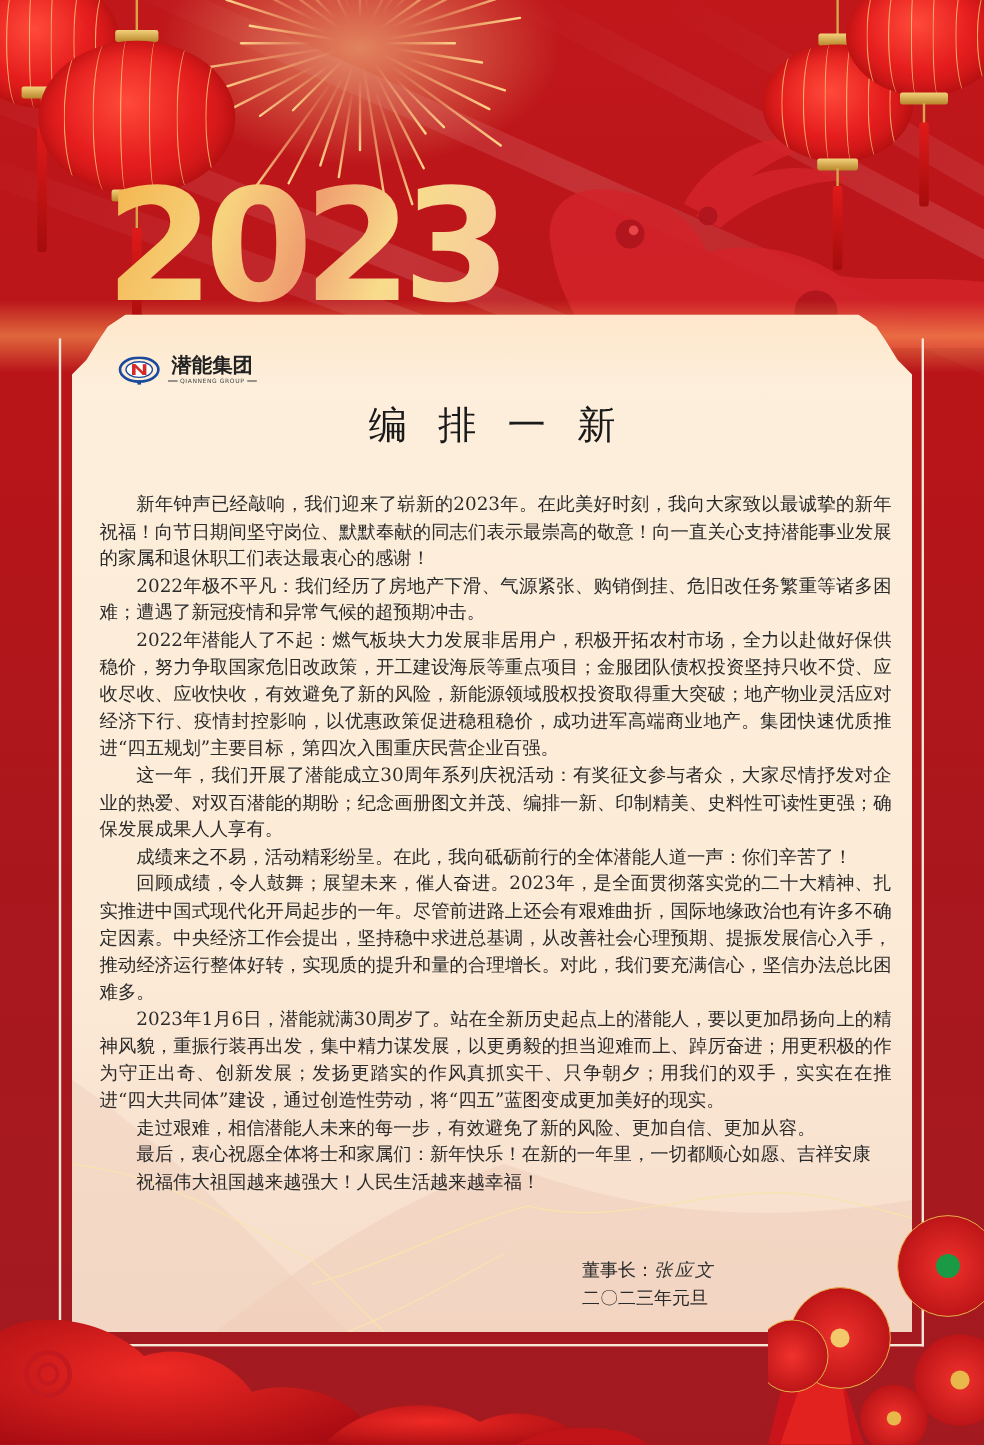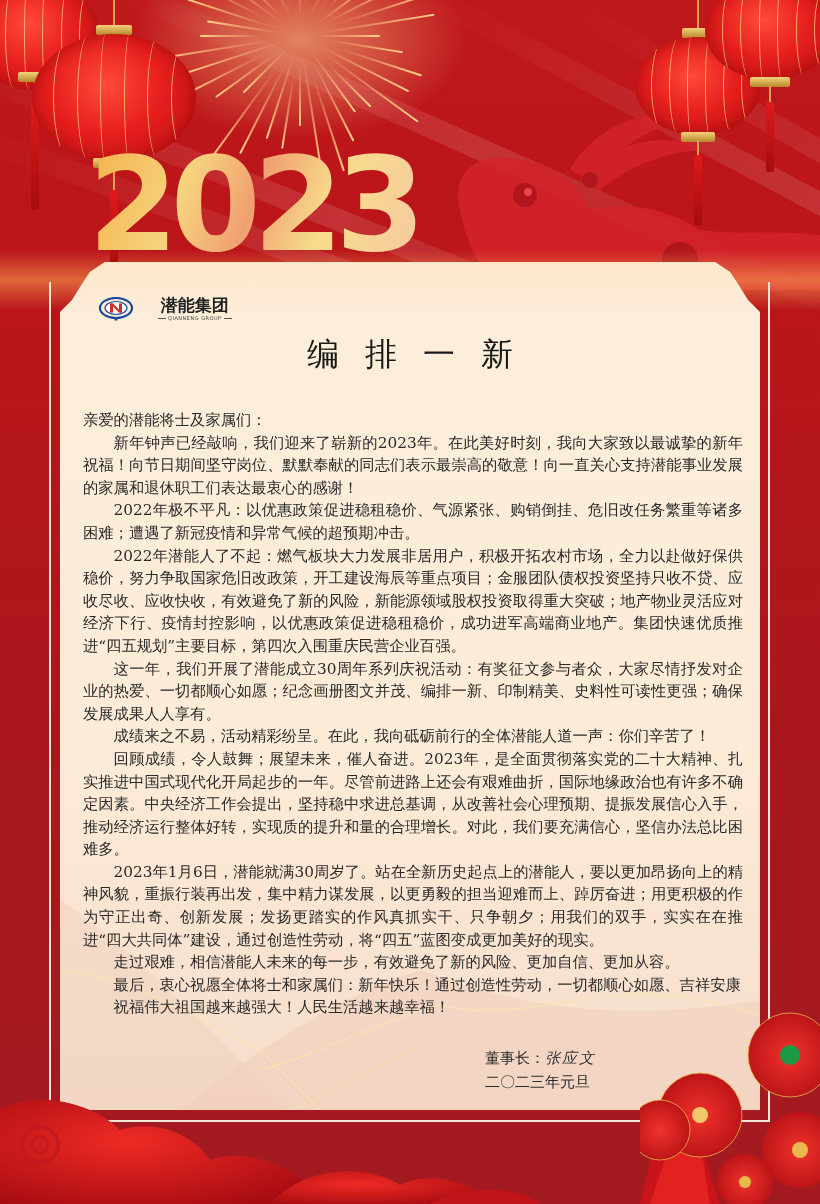--- a/index.html
+++ b/index.html
@@ -65,21 +65,21 @@
   .paper-top-glow {
     position: absolute; left: 60px; top: 262px; width: 700px; height: 60px;
     background: linear-gradient(180deg, rgba(255,230,200,0.9), rgba(253,239,220,0));
     clip-path: polygon(0 50px, 12px 38px, 22px 22px, 30px 10px, 45px 0, 655px 0, 670px 10px, 678px 22px, 688px 38px, 700px 50px, 700px 100%, 0 100%);
   }
   .mountains { position: absolute; left: 60px; top: 880px; width: 700px; height: 230px; }
 
   
   .logo { position: absolute; left: 98px; top: 296px; display: flex; align-items: center; }
   .logo-mark { width: 36px; height: 24px; }
-  .logo-text { margin-left: 22px; display: flex; flex-direction: column; align-items: center; }
+  .logo-text { margin-left: 4px; display: flex; flex-direction: column; align-items: center; }
   .logo-cn { font-family: "DejaVu Sans", "Liberation Sans", sans-serif; font-weight: bold; font-size: 17px; color: #222; letter-spacing: 0px; line-height: 18px; }
   .logo-en { font-family: "DejaVu Sans", "Liberation Sans", sans-serif; font-size: 5px; color: #444; letter-spacing: 0.5px; line-height: 8px; white-space: nowrap; }
   .logo-en::before, .logo-en::after { content: ""; display: inline-block; width: 8px; height: 0.5px; background: #555; vertical-align: middle; margin: 0 2px; }
 
   .title {
     position: absolute; left: 0; width: 820px; top: 333px; text-align: center;
     font-family: "DejaVu Sans", "Liberation Sans", sans-serif;
     font-size: 32px; color: #1a1a1a; letter-spacing: 26px; padding-left: 26px;
   }
 
@@ -251,30 +251,29 @@
   </svg>
   <div class="logo-text">
     <span class="logo-cn">潜能集团</span>
     <span class="logo-en">QIANNENG GROUP</span>
   </div>
 </div>
 
 <div class="title">编排一新</div>
 
 <div class="letter">
-  <p class="greeting">亲爱的潜能将士及家属们：</p>
   <p>新年钟声已经敲响，我们迎来了崭新的2023年。在此美好时刻，我向大家致以最诚挚的新年祝福！向节日期间坚守岗位、默默奉献的同志们表示最崇高的敬意！向一直关心支持潜能事业发展的家属和退休职工们表达最衷心的感谢！</p>
-  <p>2022年极不平凡：以优惠政策促进稳租稳价、气源紧张、购销倒挂、危旧改任务繁重等诸多困难；遭遇了新冠疫情和异常气候的超预期冲击。</p>
+  <p>2022年极不平凡：我们经历了房地产下滑、气源紧张、购销倒挂、危旧改任务繁重等诸多困难；遭遇了新冠疫情和异常气候的超预期冲击。</p>
   <p>2022年潜能人了不起：燃气板块大力发展非居用户，积极开拓农村市场，全力以赴做好保供稳价，努力争取国家危旧改政策，开工建设海辰等重点项目；金服团队债权投资坚持只收不贷、应收尽收、应收快收，有效避免了新的风险，新能源领域股权投资取得重大突破；地产物业灵活应对经济下行、疫情封控影响，以优惠政策促进稳租稳价，成功进军高端商业地产。集团快速优质推进“四五规划”主要目标，第四次入围重庆民营企业百强。</p>
-  <p>这一年，我们开展了潜能成立30周年系列庆祝活动：有奖征文参与者众，大家尽情抒发对企业的热爱、一切都顺心如愿；纪念画册图文并茂、编排一新、印制精美、史料性可读性更强；确保发展成果人人享有。</p>
+  <p>这一年，我们开展了潜能成立30周年系列庆祝活动：有奖征文参与者众，大家尽情抒发对企业的热爱、对双百潜能的期盼；纪念画册图文并茂、编排一新、印制精美、史料性可读性更强；确保发展成果人人享有。</p>
   <p>成绩来之不易，活动精彩纷呈。在此，我向砥砺前行的全体潜能人道一声：你们辛苦了！</p>
   <p>回顾成绩，令人鼓舞；展望未来，催人奋进。2023年，是全面贯彻落实党的二十大精神、扎实推进中国式现代化开局起步的一年。尽管前进路上还会有艰难曲折，国际地缘政治也有许多不确定因素。中央经济工作会提出，坚持稳中求进总基调，从改善社会心理预期、提振发展信心入手，推动经济运行整体好转，实现质的提升和量的合理增长。对此，我们要充满信心，坚信办法总比困难多。</p>
   <p>2023年1月6日，潜能就满30周岁了。站在全新历史起点上的潜能人，要以更加昂扬向上的精神风貌，重振行装再出发，集中精力谋发展，以更勇毅的担当迎难而上、踔厉奋进；用更积极的作为守正出奇、创新发展；发扬更踏实的作风真抓实干、只争朝夕；用我们的双手，实实在在推进“四大共同体”建设，通过创造性劳动，将“四五”蓝图变成更加美好的现实。</p>
   <p>走过艰难，相信潜能人未来的每一步，有效避免了新的风险、更加自信、更加从容。</p>
-  <p>最后，衷心祝愿全体将士和家属们：新年快乐！通过创造性劳动，一切都顺心如愿、吉祥安康</p>
+  <p>最后，衷心祝愿全体将士和家属们：新年快乐！在新的一年里，一切都顺心如愿、吉祥安康</p>
   <p class="closing-wish">祝福伟大祖国越来越强大！人民生活越来越幸福！</p>
 </div>
 
 <div class="sign">
   <div>
     <span>董事长：</span><span class="sig">张应文</span>
   </div>
   <div>二〇二三年元旦</div>
 </div>
 

